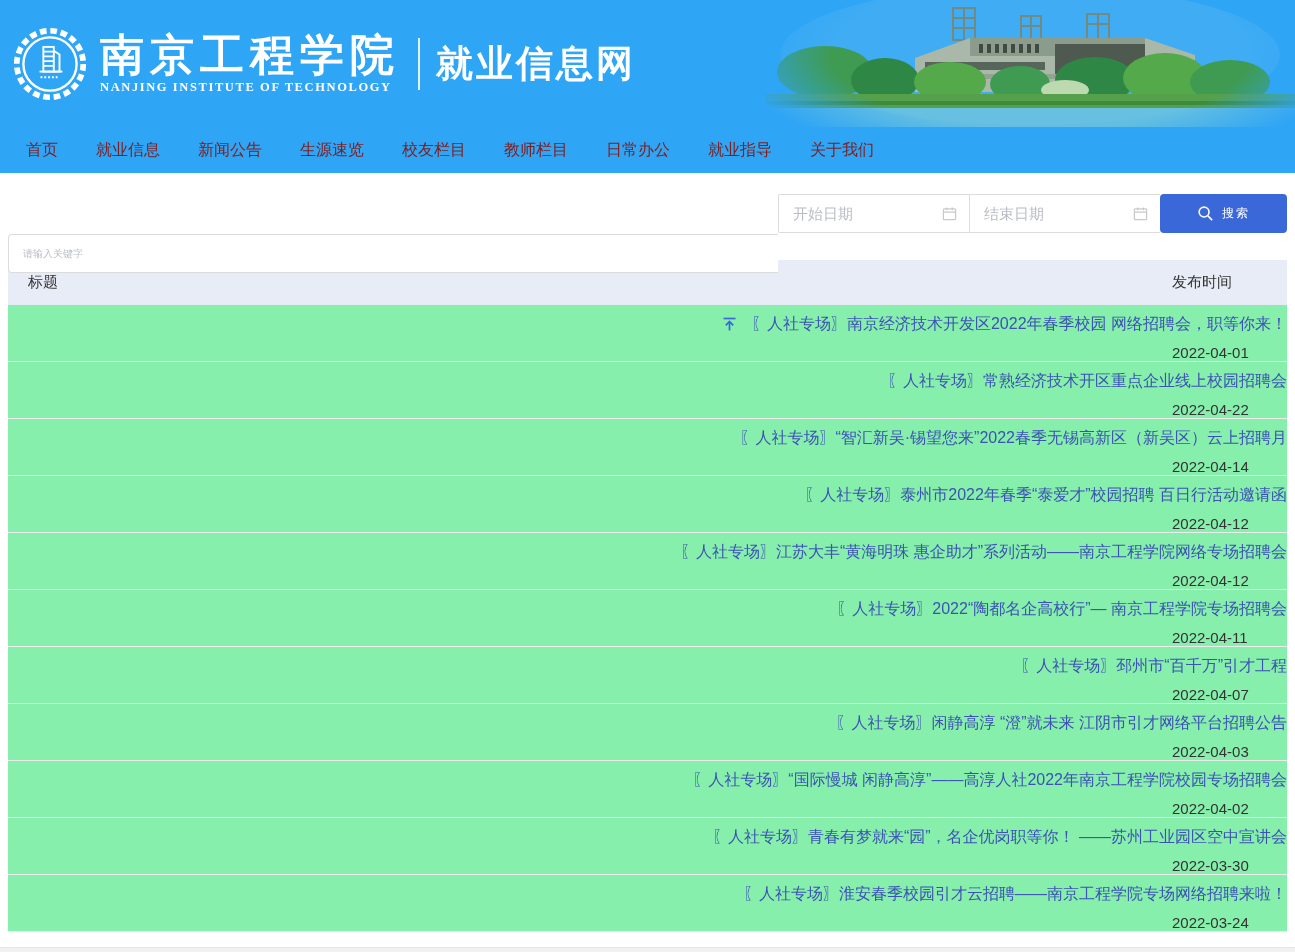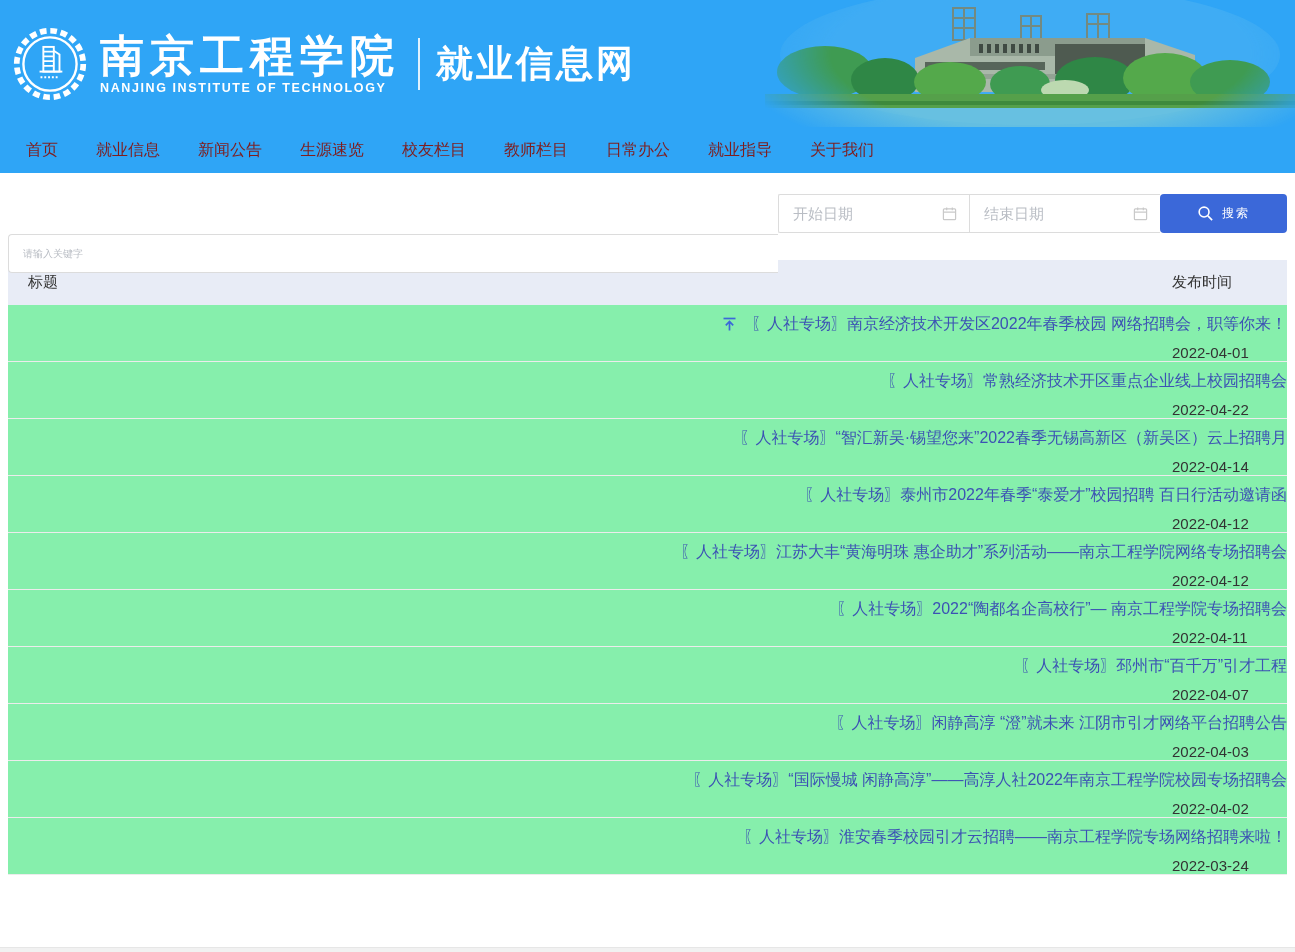--- a/index.html
+++ b/index.html
@@ -6,21 +6,21 @@
   html,body { width:1295px; height:952px; overflow:hidden; background:#fff;
               font-family:"Liberation Sans","DejaVu Sans",sans-serif; }
 
   
   .banner { position:relative; height:127px; background:#2FA5F6; overflow:hidden; }
   .banner-inner { position:relative; z-index:2; display:flex; align-items:center; height:100%; padding-left:12px; }
   .logo-seal { width:76px; height:76px; flex:none; }
   .brand-block { margin-left:12px; color:#fff; }
   .brand-cn { font-family:"DejaVu Serif","Liberation Serif",serif; font-weight:bold;
               font-size:44px; line-height:46px; letter-spacing:6px; white-space:nowrap; }
-  .brand-en { font-size:12.5px; letter-spacing:1.6px; font-weight:bold; margin-top:2px; white-space:nowrap; }
+  .brand-en { font-size:12.5px; letter-spacing:1.6px; font-weight:bold; margin-top:2px; white-space:nowrap;font-family:Liberation Serif, serif; }
   .brand-divider { width:2px; height:52px; background:rgba(255,255,255,.85); margin:0 16px 0 18px; }
   .site-name { color:#fff; font-size:37px; font-weight:bold; letter-spacing:3px; white-space:nowrap; }
   .campus-art { position:absolute; right:0; top:0; width:530px; height:127px; z-index:1;
                 -webkit-mask-image:radial-gradient(ellipse 72% 110% at 52% 42%, #000 55%, transparent 82%);
                 mask-image:radial-gradient(ellipse 72% 110% at 52% 42%, #000 55%, transparent 82%); }
 
   
   .navbar { height:46px; background:#2FA5F6; display:flex; align-items:center; padding-left:7px; }
   .nav-item { color:#7f1d1d; font-size:16px; text-decoration:none; padding:0 19px; line-height:46px; cursor:pointer; white-space:nowrap; }
 
@@ -221,20 +221,26 @@
         <div class="cell-date">2022-04-03</div>
       </div>
       <div class="row">
         <div class="cell-title">
           <a class="title-link">〖人社专场〗“国际慢城 闲静高淳”——高淳人社2022年南京工程学院校园专场招聘会</a>
         </div>
         <div class="cell-date">2022-04-02</div>
       </div>
       <div class="row">
         <div class="cell-title">
+          <a class="title-link">〖人社专场〗青春有梦就来“园”，名企优岗职等你！ ——苏州工业园区空中宣讲会</a>
+        </div>
+        <div class="cell-date">2022-03-30</div>
+      </div>
+      <div class="row">
+        <div class="cell-title">
           <a class="title-link">〖人社专场〗淮安春季校园引才云招聘——南京工程学院专场网络招聘来啦！</a>
         </div>
         <div class="cell-date">2022-03-24</div>
       </div>
     </div>
 </div>
 
 <div class="footer-strip"></div>
 
 </body></html>

